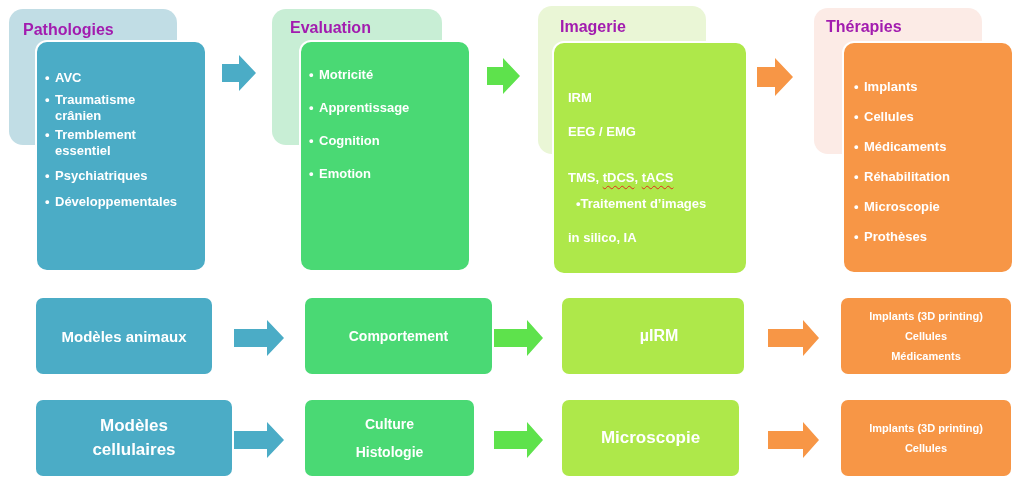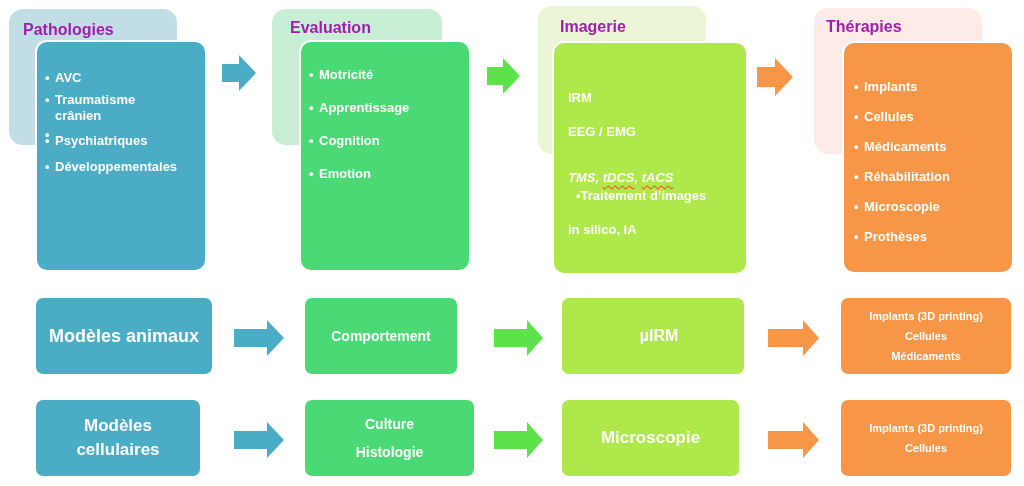--- a/index.html
+++ b/index.html
@@ -31,21 +31,21 @@
 </head>
 <body>
 
 <div class="abs back c-blue-lt" style="left:9px;top:9px;width:168px;height:136px;">
   <div class="head" style="left:14px;top:12px;">Pathologies</div>
 </div>
 <div class="abs front c-blue" style="left:35px;top:40px;width:172px;height:232px;padding:28px 0 0 8px;">
   <ul>
     <li style="margin-bottom:6px;"><span class="bullet">•</span><span>AVC</span></li>
     <li style="margin-bottom:3px;width:110px;"><span class="bullet">•</span><span>Traumatisme crânien</span></li>
-    <li style="margin-bottom:9px;width:110px;"><span class="bullet">•</span></li>
+    <li style="margin-bottom:9px;width:110px;"><span class="bullet">•</span><span>Tremblement essentiel</span></li>
     <li style="margin-bottom:10px;"><span class="bullet">•</span><span>Psychiatriques</span></li>
     <li><span class="bullet">•</span><span>Développementales</span></li>
   </ul>
 </div>
 
 <svg class="arrow" style="left:222px;top:55px;" width="34" height="36" viewBox="0 0 34 36">
   <polygon points="0,9 17,9 17,0 34,18 17,36 17,27 0,27" fill="#4bacc6"></polygon>
 </svg>
 
 <div class="abs back c-green-lt" style="left:272px;top:9px;width:170px;height:136px;">
@@ -64,21 +64,21 @@
   <polygon points="0,9 16,9 16,0 33,18 16,36 16,27 0,27" fill="#5ee24c"></polygon>
 </svg>
 
 <div class="abs back c-lime-lt" style="left:538px;top:6px;width:168px;height:148px;">
   <div class="head" style="left:22px;top:12px;">Imagerie</div>
 </div>
 <div class="abs front c-lime plain" style="left:552px;top:41px;width:196px;height:234px;padding:47px 0 0 14px;">
   <ul>
     <li style="margin-bottom:18px;"><span>IRM</span></li>
     <li style="margin-bottom:30px;"><span>EEG / EMG</span></li>
-    <li style="margin-bottom:2px;font-style:italic;">
+    <li style="margin-bottom:10px;">
       <span>TMS, </span><span class="wavy">tDCS</span><span>, </span><span class="wavy">tACS</span>
     </li>
     <li style="margin-bottom:18px;padding-left:8px;"><span>•</span><span>Traitement d’images</span></li>
     <li><span>in silico, IA</span></li>
   </ul>
 </div>
 
 <svg class="arrow" style="left:757px;top:58px;" width="36" height="38" viewBox="0 0 36 38">
   <polygon points="0,9 18,9 18,0 36,19 18,38 18,29 0,29" fill="#f79646"></polygon>
 </svg>
@@ -90,45 +90,45 @@
   <ul>
     <li style="margin-bottom:14px;"><span class="bullet">•</span><span>Implants</span></li>
     <li style="margin-bottom:14px;"><span class="bullet">•</span><span>Cellules</span></li>
     <li style="margin-bottom:14px;"><span class="bullet">•</span><span>Médicaments</span></li>
     <li style="margin-bottom:14px;"><span class="bullet">•</span><span>Réhabilitation</span></li>
     <li style="margin-bottom:14px;"><span class="bullet">•</span><span>Microscopie</span></li>
     <li><span class="bullet">•</span><span>Prothèses</span></li>
   </ul>
 </div>
 
-<div class="abs box c-blue" style="left:36px;top:298px;width:176px;height:76px;font-size:18px;">
+<div class="abs box c-blue" style="left:36px;top:298px;width:176px;height:76px;font-size:15px;">
   <span>Modèles animaux</span>
 </div>
 <svg class="arrow" style="left:234px;top:320px;" width="50" height="36" viewBox="0 0 50 36">
   <polygon points="0,9 33,9 33,0 50,18 33,36 33,27 0,27" fill="#4bacc6"></polygon>
 </svg>
-<div class="abs box c-green" style="left:305px;top:298px;width:152px;height:76px;font-size:14px;">
+<div class="abs box c-green" style="left:305px;top:298px;width:187px;height:76px;font-size:14px;">
   <span>Comportement</span>
 </div>
 <svg class="arrow" style="left:494px;top:320px;" width="49" height="36" viewBox="0 0 49 36">
   <polygon points="0,9 33,9 33,0 49,18 33,36 33,27 0,27" fill="#5ee24c"></polygon>
 </svg>
 <div class="abs box c-lime" style="left:562px;top:298px;width:182px;height:76px;font-size:16px;padding-left:12px;">
   <span>µIRM</span>
 </div>
 <svg class="arrow" style="left:768px;top:320px;" width="51" height="36" viewBox="0 0 51 36">
   <polygon points="0,9 35,9 35,0 51,18 35,36 35,27 0,27" fill="#f79646"></polygon>
 </svg>
 <div class="abs box c-orange" style="left:841px;top:298px;width:170px;height:76px;font-size:11px;line-height:20px;">
   <span>Implants (3D printing)</span>
   <span>Cellules</span>
   <span>Médicaments</span>
 </div>
 
-<div class="abs box c-blue" style="left:36px;top:400px;width:164px;height:76px;font-size:17px;line-height:24px;">
+<div class="abs box c-blue" style="left:36px;top:400px;width:196px;height:76px;font-size:17px;line-height:24px;">
   <span>Modèles</span>
   <span>cellulaires</span>
 </div>
 <svg class="arrow" style="left:234px;top:422px;" width="50" height="36" viewBox="0 0 50 36">
   <polygon points="0,9 33,9 33,0 50,18 33,36 33,27 0,27" fill="#4bacc6"></polygon>
 </svg>
 <div class="abs box c-green" style="left:305px;top:400px;width:169px;height:76px;font-size:14px;line-height:28px;">
   <span>Culture</span>
   <span>Histologie</span>
 </div>

